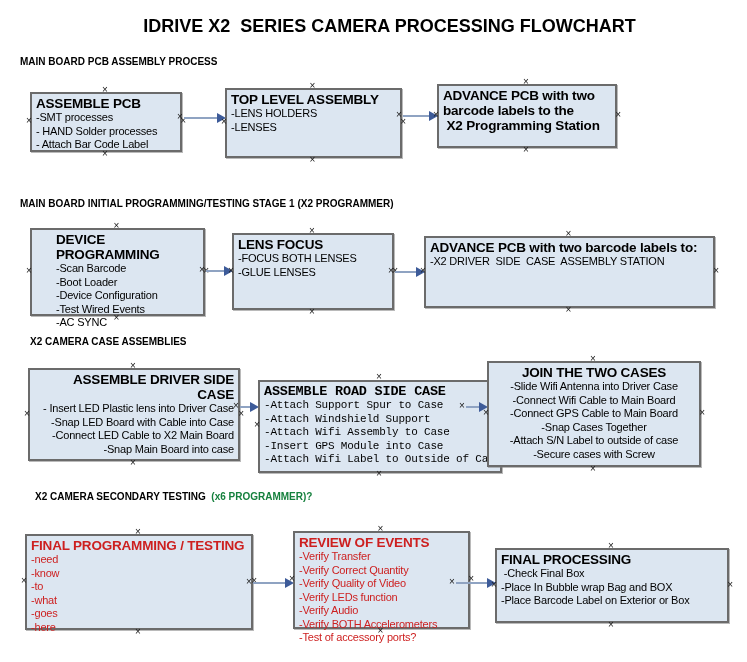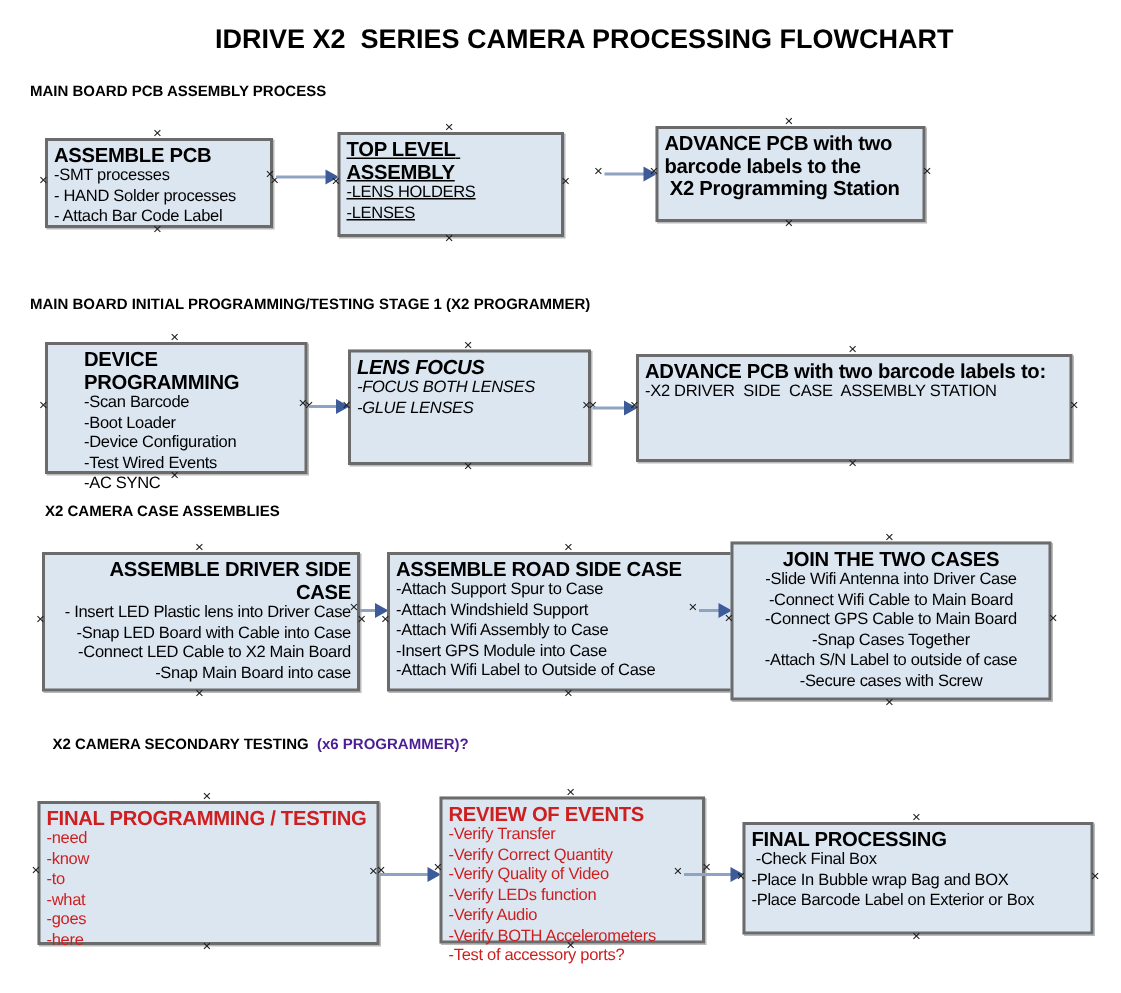--- a/index.html
+++ b/index.html
@@ -7,21 +7,21 @@
     width:747px;height:662px;position:relative;background:#ffffff;
     font-family:"Liberation Sans", sans-serif;color:#000;overflow:hidden;
   }
   .page-title{
     position:absolute;top:16px;left:16px;width:747px;text-align:center;
     font-size:18px;font-weight:bold;letter-spacing:0px;white-space:pre-wrap;
   }
   .sec-header{
     position:absolute;font-size:10px;font-weight:bold;white-space:pre-wrap;
   }
-  .sec-header .red-part{color:#4c1d95;}
+  .sec-header .red-part{color:#15803d;}
   .fbox{
     position:absolute;background:#dce6f1;border:2px solid #6b6b6b;
     box-shadow:1px 1px 0 rgba(130,130,130,.55);
     padding:2px 4px 0 4px;box-sizing:border-box;overflow:visible;
   }
   .fbox::before{
     content:"\00d7";position:absolute;top:-9px;left:50%;margin-left:-4px;
     font-size:10px;color:#1a1a1a;font-weight:normal;line-height:10px;
   }
   .fbox::after{
@@ -66,21 +66,21 @@
   <span class="hL"></span>
   <span class="hR"></span>
   <div class="bt">ASSEMBLE PCB</div>
   <div class="bi">-SMT processes</div>
   <div class="bi">- HAND Solder processes</div>
   <div class="bi">- Attach Bar Code Label</div>
 </div>
 
 <div class="arrow" style="left:184px;top:117px;width:40px;"></div>
 
-<div class="fbox" style="left:225px;top:88px;width:151px;height:70px;text-decoration:underline;">
+<div class="fbox" style="left:225px;top:88px;width:177px;height:70px;">
   <span class="hL"></span>
   <span class="hR"></span>
   <div class="bt">TOP LEVEL ASSEMBLY</div>
   <div class="bi">-LENS HOLDERS</div>
   <div class="bi">-LENSES</div>
 </div>
 
 <div class="arrow" style="left:403px;top:115px;width:33px;"></div>
 
 <div class="fbox" style="left:437px;top:84px;width:180px;height:64px;">
@@ -98,21 +98,21 @@
   <div class="bt">DEVICE PROGRAMMING</div>
   <div class="bi">-Scan Barcode</div>
   <div class="bi">-Boot Loader</div>
   <div class="bi">-Device Configuration</div>
   <div class="bi">-Test Wired Events</div>
   <div class="bi">-AC SYNC</div>
 </div>
 
 <div class="arrow" style="left:206px;top:270px;width:25px;"></div>
 
-<div class="fbox" style="left:232px;top:233px;width:162px;height:77px;font-style:italic;">
+<div class="fbox" style="left:232px;top:233px;width:162px;height:77px;">
   <span class="hL"></span>
   <span class="hR"></span>
   <div class="bt">LENS FOCUS</div>
   <div class="bi">-FOCUS BOTH LENSES</div>
   <div class="bi">-GLUE LENSES</div>
 </div>
 
 <div class="arrow" style="left:395px;top:271px;width:28px;"></div>
 
 <div class="fbox" style="left:424px;top:236px;width:291px;height:72px;">
@@ -129,21 +129,21 @@
   <span class="hR"></span>
   <div class="bt">ASSEMBLE DRIVER SIDE CASE</div>
   <div class="bi">- Insert LED Plastic lens into Driver Case</div>
   <div class="bi">-Snap LED Board with Cable into Case</div>
   <div class="bi">-Connect LED Cable to X2 Main Board</div>
   <div class="bi">-Snap Main Board into case</div>
 </div>
 
 <div class="arrow" style="left:240px;top:406px;width:17px;"></div>
 
-<div class="fbox" style="left:258px;top:368px;width:244px;height:93px;">
+<div class="fbox" style="left:258px;top:380px;width:244px;height:93px;font-family:Liberation Mono, monospace;">
   <span class="hL"></span>
   <span class="hR"></span>
   <div class="bt">ASSEMBLE ROAD SIDE CASE</div>
   <div class="bi">-Attach Support Spur to Case</div>
   <div class="bi">-Attach Windshield Support</div>
   <div class="bi">-Attach Wifi Assembly to Case</div>
   <div class="bi">-Insert GPS Module into Case</div>
   <div class="bi">-Attach Wifi Label to Outside of Case</div>
 </div>
 

